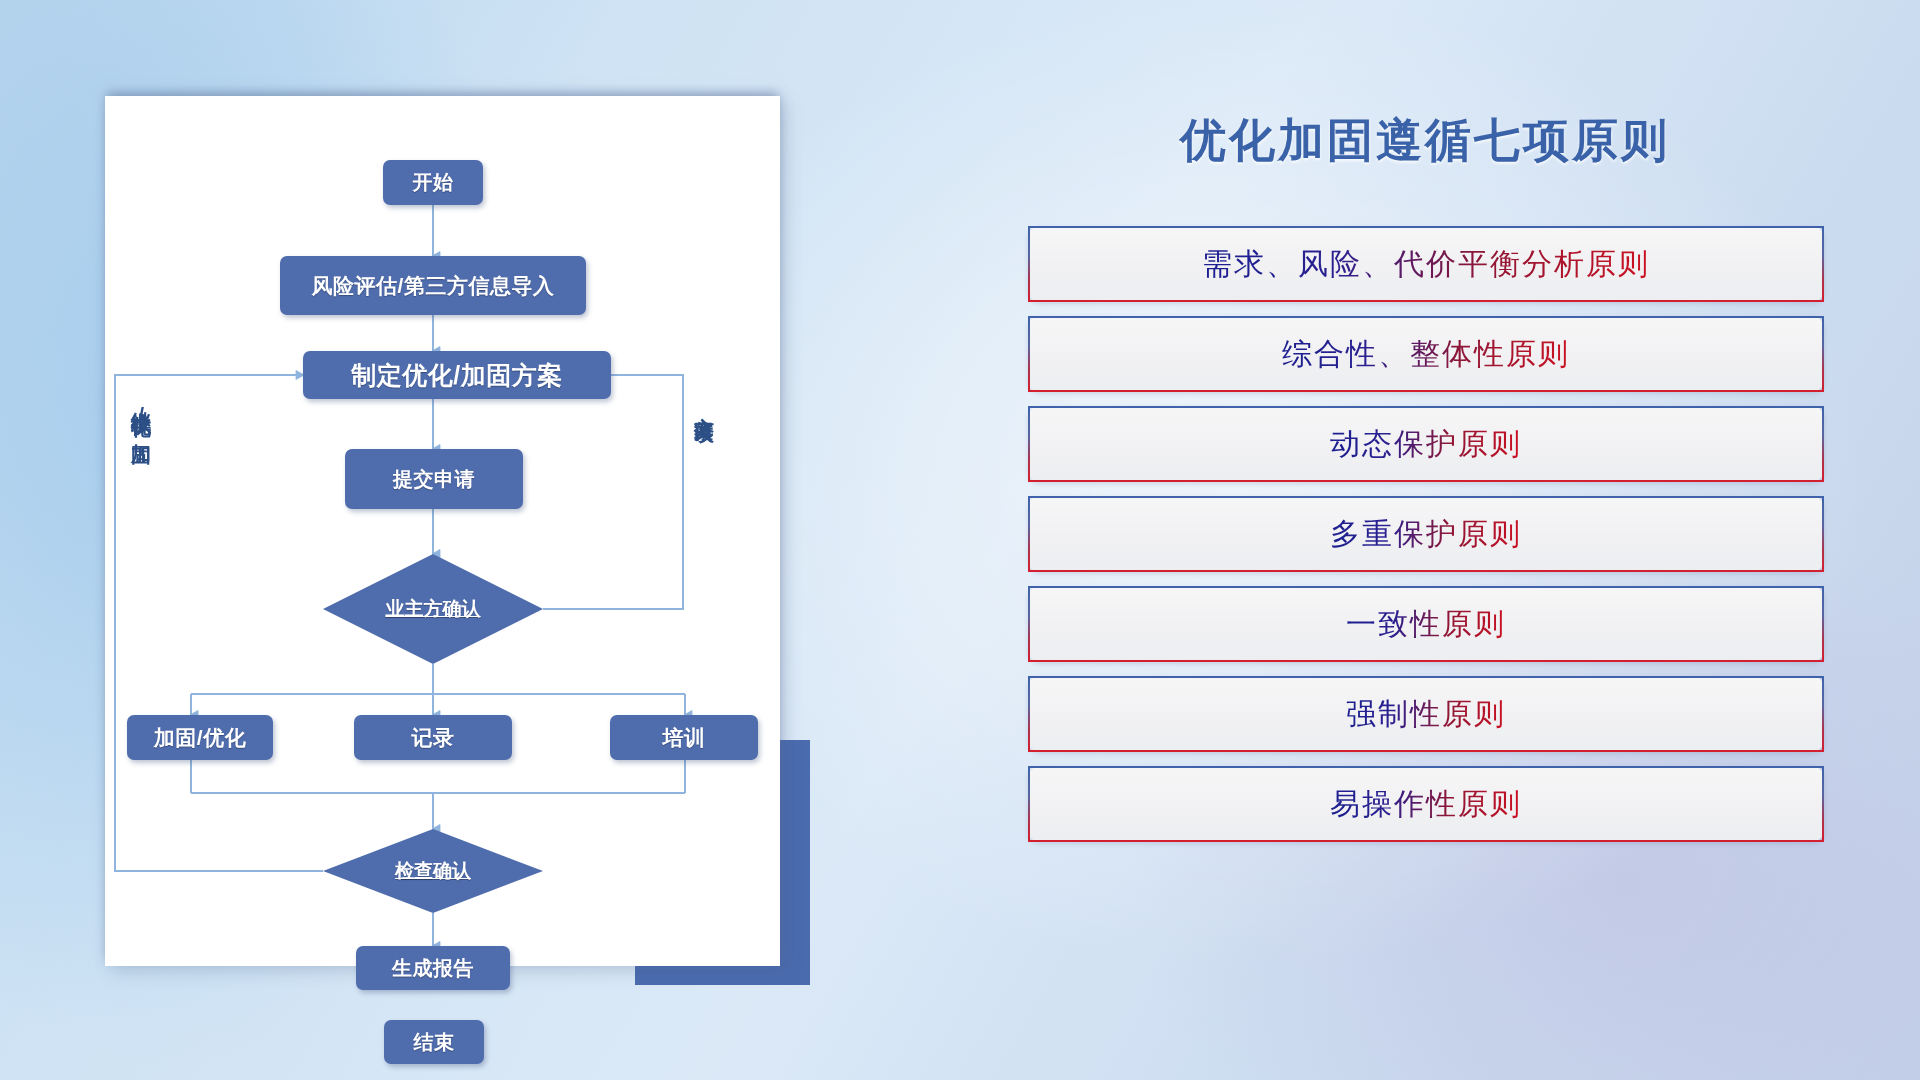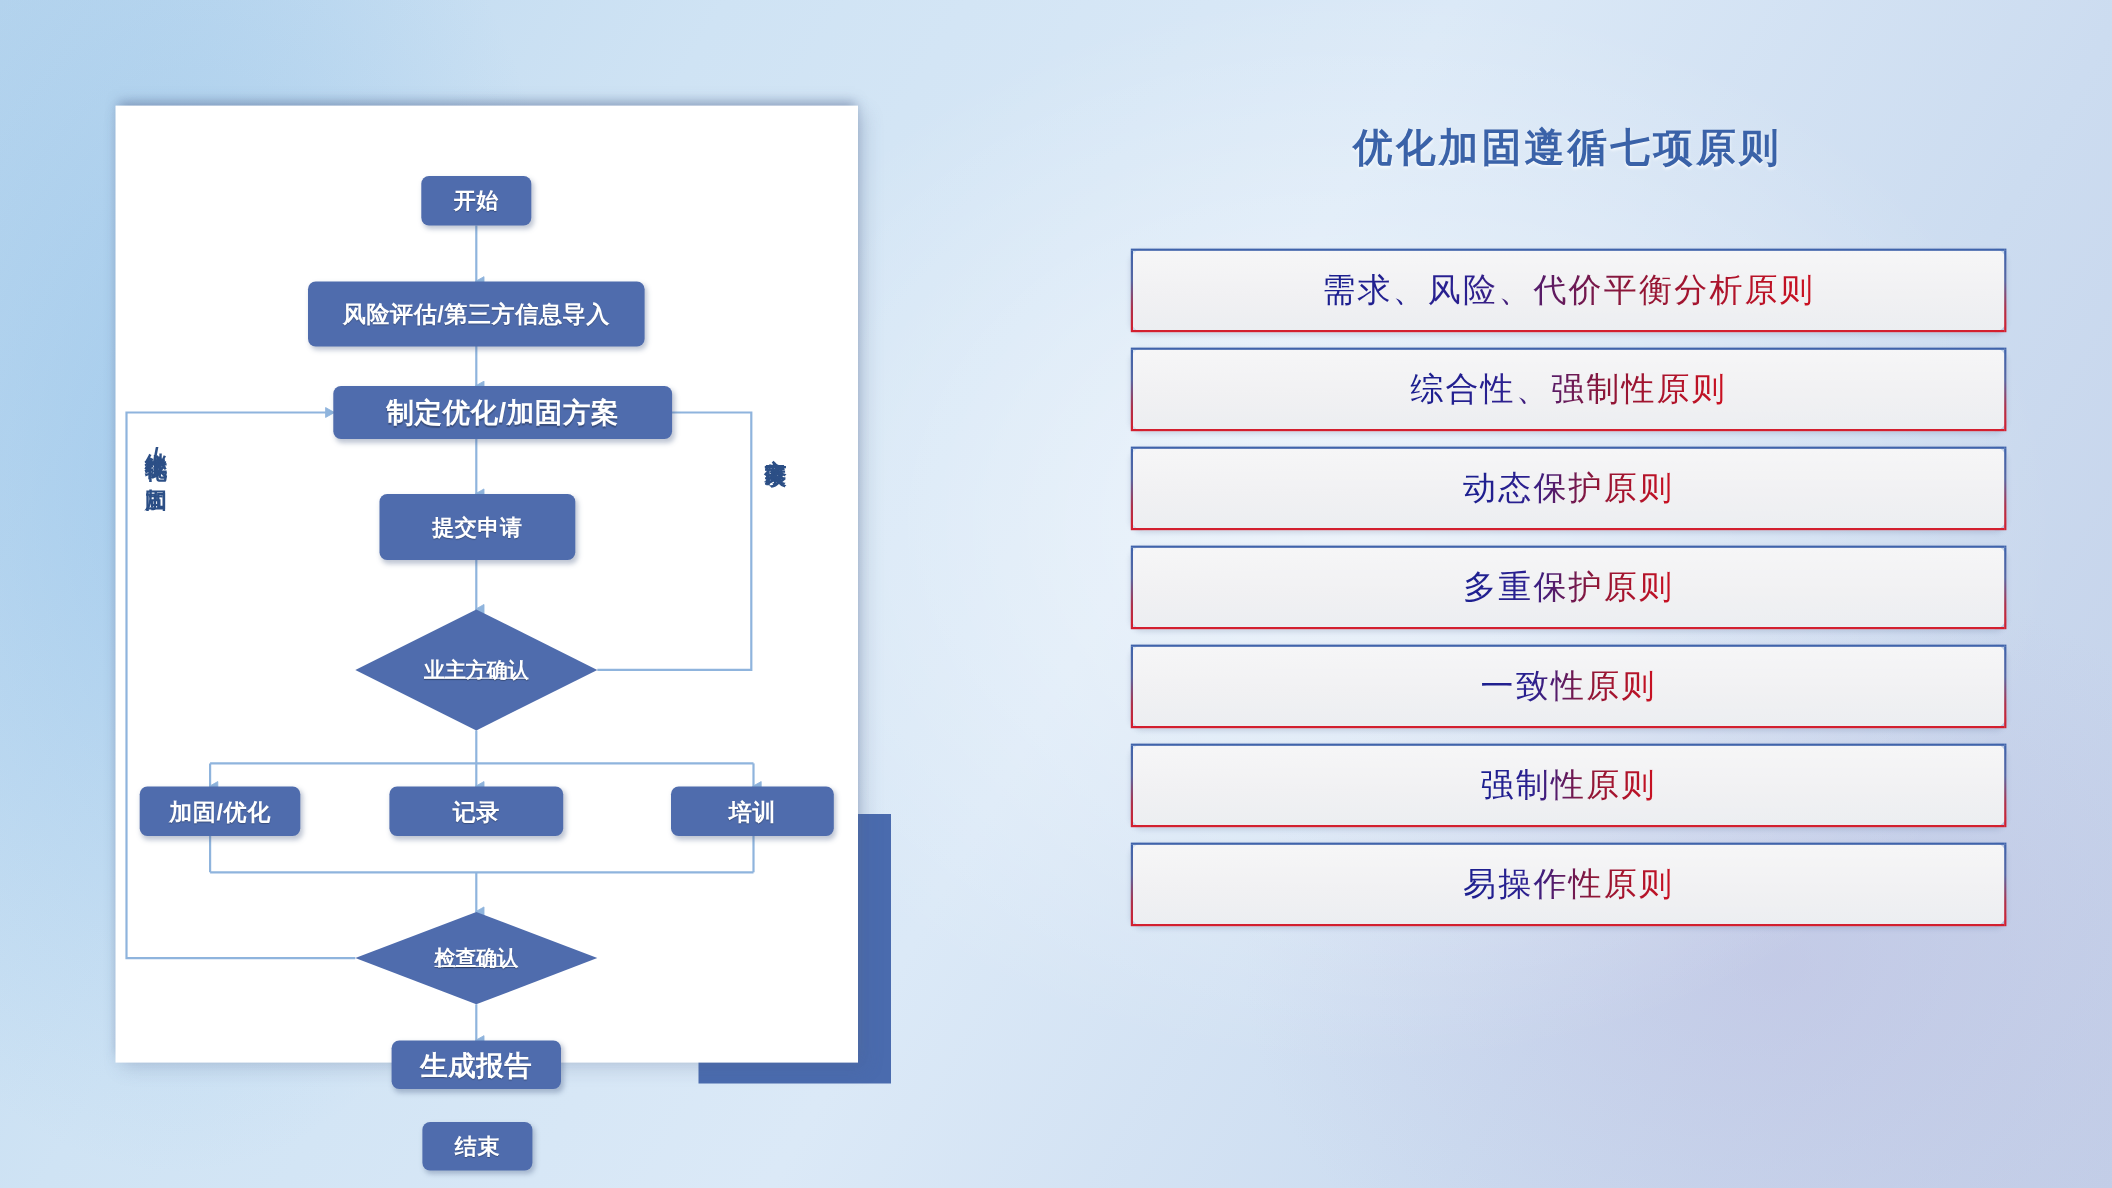--- a/index.html
+++ b/index.html
@@ -70,21 +70,21 @@
   #right-col {
     position: absolute;
     left: 1020px; top: 96px;
     width: 810px; height: 900px;
   }
   #deck-title {
     position: absolute;
     left: 0; top: 14px;
     width: 810px;
     text-align: center;
-    font-size: 36px;
+    font-size: 46px;
     font-weight: bold;
     color: #3a62a8;
     letter-spacing: 3px;
     text-shadow: 0 2px 3px rgba(255,255,255,0.8);
   }
   #cards { position: absolute; left: 8px; top: 130px; width: 796px; }
   .pcard {
     position: relative;
     height: 76px;
     margin-bottom: 14px;
@@ -189,42 +189,42 @@
     </div>
 
     <div class="node" style="left:505px; top:619px; width:148px; height:45px; font-size:21px;">
       <span>培训</span>
     </div>
 
     <div class="diamond-label" style="left:248px; top:760px; width:160px; height:30px; font-size:19px;">
       <span>检查确认</span>
     </div>
 
-    <div class="node" style="left:251px; top:850px; width:154px; height:44px; font-size:25px;">
+    <div class="node" style="left:251px; top:850px; width:154px; height:44px; font-size:20px;">
       <span>生成报告</span>
     </div>
 
     <div class="node" style="left:279px; top:924px; width:100px; height:44px; font-size:20px;">
       <span>结束</span>
     </div>
 
     <div class="vlabel" style="left:26px; top:300px; font-size:20px;">继续优化/加固</div>
 
     <div class="vlabel" style="left:589px; top:305px; font-size:20px;">方案修改</div>
   </div>
 
   <div id="right-col">
     <div id="deck-title">优化加固遵循七项原则</div>
 
     <div id="cards">
       <div class="pcard">
         <span class="pcard-text">需求、风险、代价平衡分析原则</span>
       </div>
       <div class="pcard">
-        <span class="pcard-text">综合性、强制性原则</span>
+        <span class="pcard-text">综合性、整体性原则</span>
       </div>
       <div class="pcard">
         <span class="pcard-text">动态保护原则</span>
       </div>
       <div class="pcard">
         <span class="pcard-text">多重保护原则</span>
       </div>
       <div class="pcard">
         <span class="pcard-text">一致性原则</span>
       </div>

